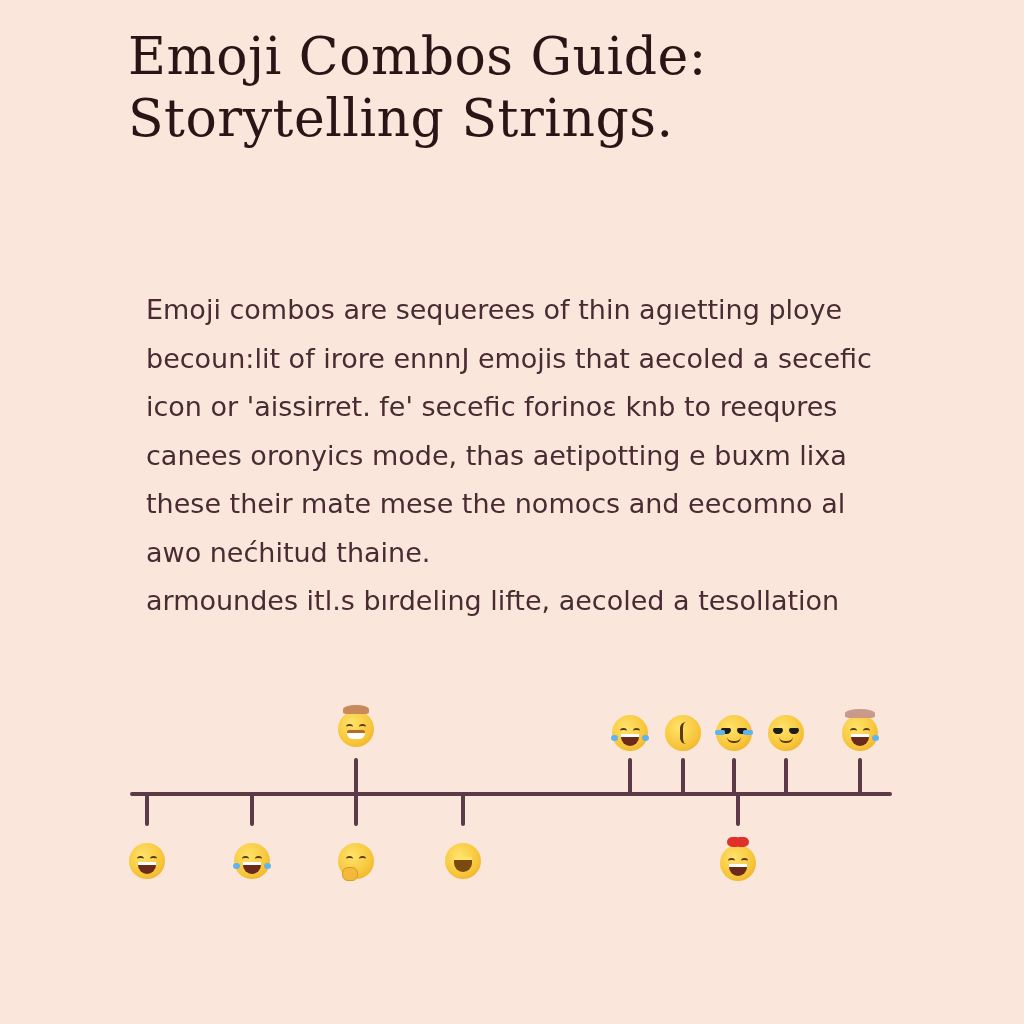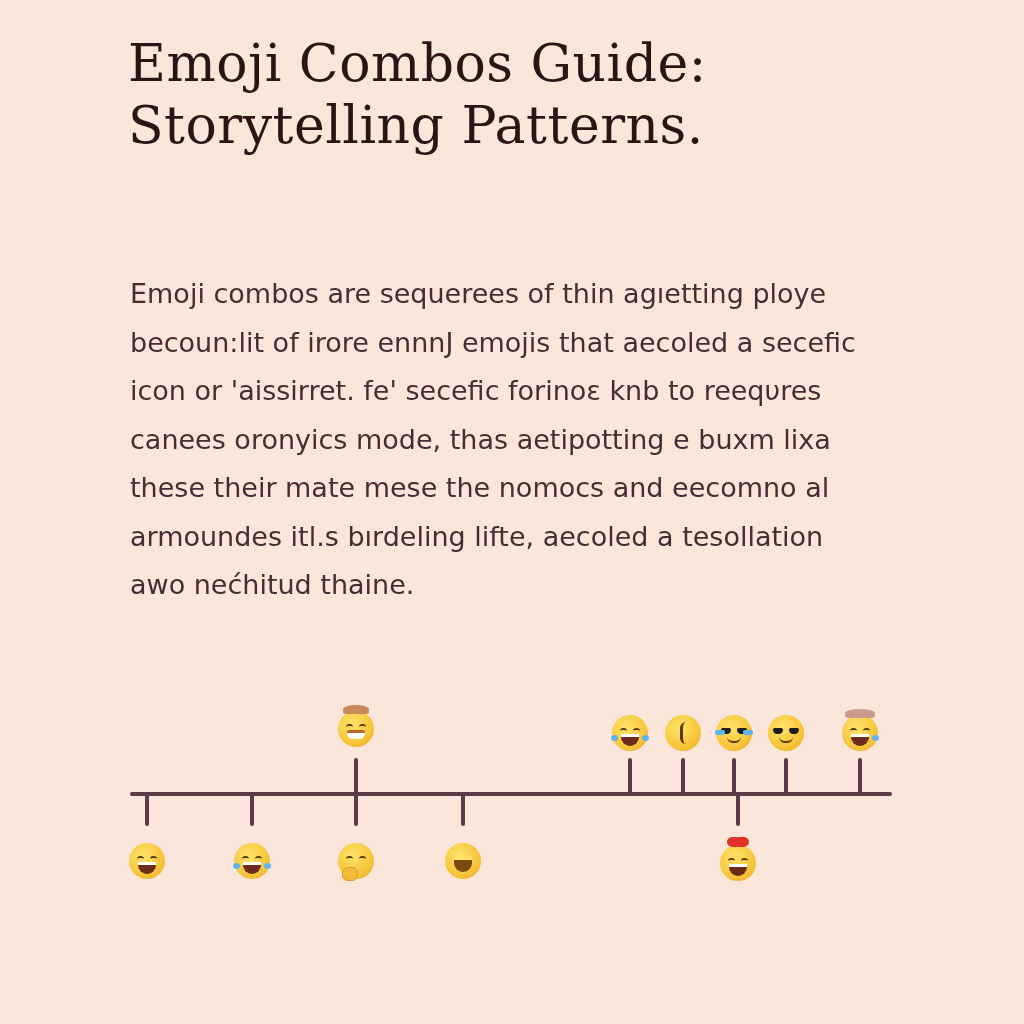--- a/index.html
+++ b/index.html
@@ -9,36 +9,36 @@
     body {
       width: 1024px;
       height: 1024px;
       background: #fae6da;
       position: relative;
       overflow: hidden;
     }
     .title {
       position: absolute;
       left: 128px;
-      top: 32px;
+      top: 25px;
       width: 780px;
       margin: 0;
       font-family: "DejaVu Serif", serif;
       font-weight: normal;
       font-size: 52px;
       line-height: 62px;
       color: #2a1516;
       letter-spacing: 0.5px;
     }
     .body-text {
       position: absolute;
       left: 130px;
       top: 270px;
       width: 770px;
-      margin: 0;
+      margin: 16px;
       font-family: "DejaVu Sans", sans-serif;
       font-size: 27px;
       line-height: 48.5px;
       color: #4a2a33;
     }
     .body-text .line {
       display: block;
       white-space: nowrap;
     }
     .timeline {
@@ -194,31 +194,31 @@
       background: #f2b93a;
       border-radius: 6px;
       border: 1px solid #d99a22;
     }
   </style>
 </head>
 <body>
 
 <h1 class="title">
   <span class="line" style="display:block">Emoji Combos Guide:</span>
-  <span class="line" style="display:block">Storytelling Patterns.</span>
+  <span class="line" style="display:block">Storytelling Strings.</span>
 </h1>
 
 <p class="body-text">
   <span class="line">Emoji combos are sequerees of thin agıetting ploye</span>
   <span class="line">becoun:lit of irore ennnJ emojis that aecoled a secefic</span>
   <span class="line">icon or 'aissirret. fe' secefic forinoε knb to reeqυres</span>
   <span class="line">canees oronyics mode, thas aetipotting e buxm lixa</span>
   <span class="line">these their mate mese the nomocs and eecomno al</span>
+  <span class="line">awo nećhitud thaine.</span>
   <span class="line">armoundes itl.s bırdeling lifte, aecoled a tesollation</span>
-  <span class="line">awo nećhitud thaine.</span>
 </p>
 
 <div class="timeline">
   <div class="axis"></div>
 
   <div class="tick" style="left:354px; top:758px; height:38px;"></div>
   <div class="tick" style="left:628px; top:758px; height:36px;"></div>
   <div class="tick" style="left:681px; top:758px; height:36px;"></div>
   <div class="tick" style="left:732px; top:758px; height:36px;"></div>
   <div class="tick" style="left:784px; top:758px; height:36px;"></div>

